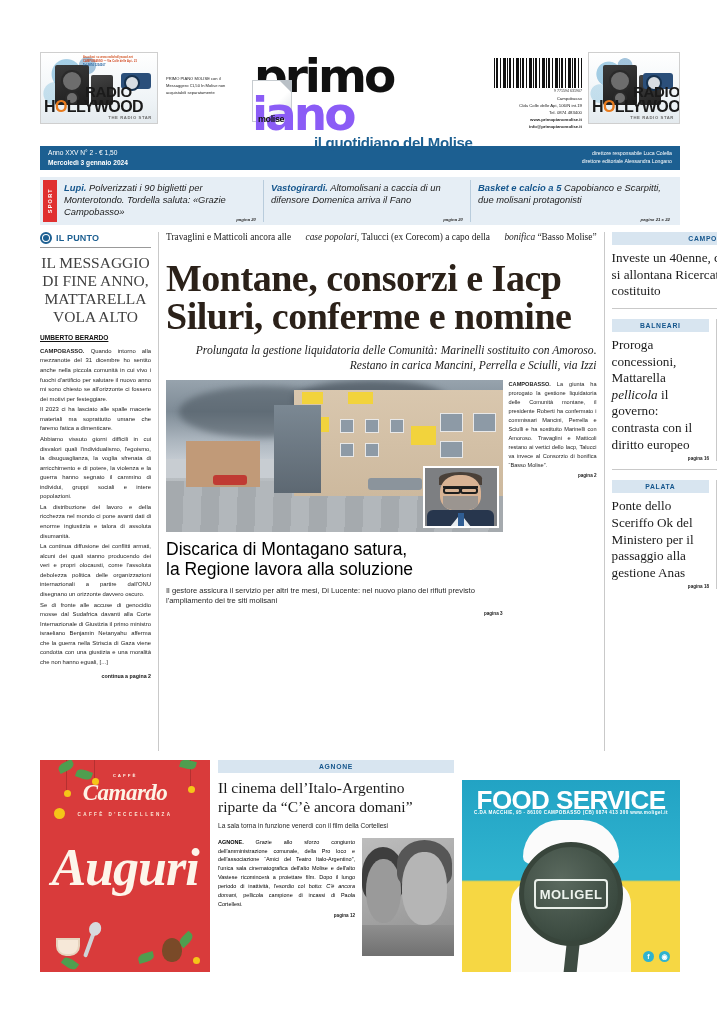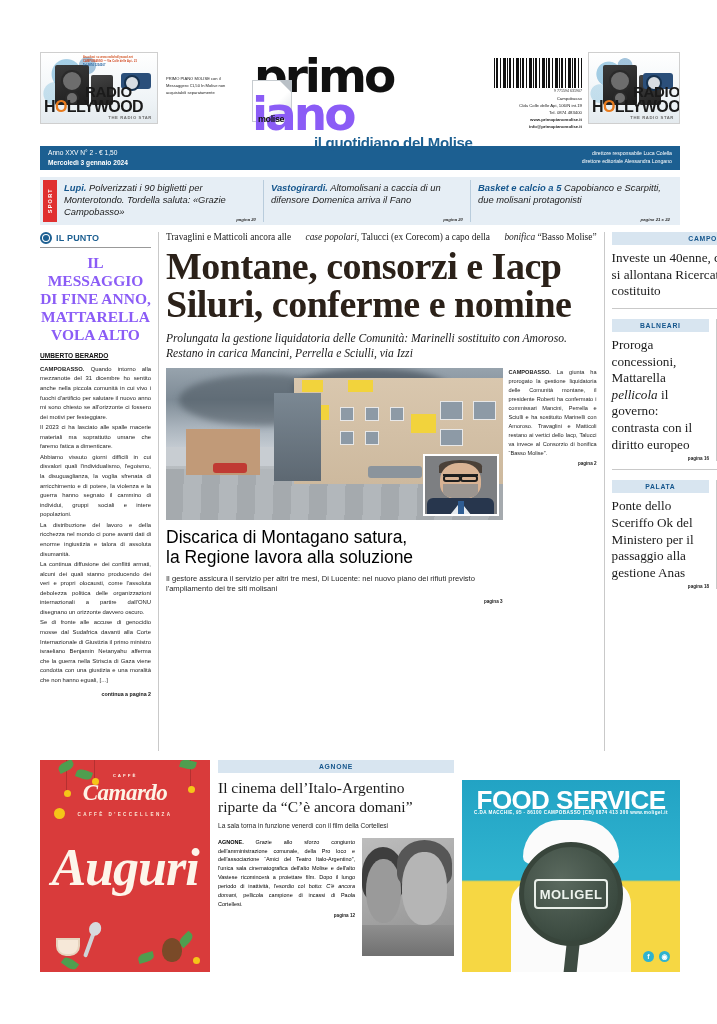--- a/index.html
+++ b/index.html
@@ -214,21 +214,21 @@
   }
   .punto-dot::after {
     content:''; position:absolute; left:1px; top:1px; width:6px; height:6px;
     border-radius:50%; background:#1c5f91;
   }
   .punto-label { font-size: 9px; font-weight: 800; color:#1c5f91; letter-spacing:.2px; }
   .punto-rule { border-top: 1px solid #999; margin: 3px 0 6px; }
   .punto-title {
     font-family: "Liberation Serif", serif;
     font-size: 15.5px; line-height: 1.16; text-align: center;
-    color: #8b5cf6; font-weight: 700;
+    color: #404040; font-weight: 400;
   }
   .punto-author {
     margin-top: 8px; font-size: 6.6px; font-weight: 800;
     text-decoration: underline; color: #111;
   }
   .punto-body {
     margin-top: 6px; font-size: 5.9px; line-height: 1.62;
     text-align: justify; color: #1d1d1d;
   }
   .punto-body p { margin-bottom: 1px; }
@@ -242,26 +242,26 @@
   .kicker {
     font-family:"Liberation Serif", serif;
     font-size: 9.4px; color: #1a1a1a; line-height: 1.2;
     white-space: nowrap;
   }
   .kicker i { font-style: italic; padding-left: 12px; }
   .headline {
     font-family:"Liberation Serif", serif;
     font-weight: 700; color: #2b2119;
     font-size: 38px; line-height: 1.0; letter-spacing: -0.5px;
-    margin-top: 4px;
+    margin-top: 16px;
   }
   .subhead {
     font-family:"Liberation Serif", serif;
     font-style: italic; font-size: 11.6px; line-height: 1.3;
-    color: #1a1a1a; margin-top: 8px;
+    color: #1a1a1a; margin-top: 8px; text-align: right;
   }
 
   .main-flex { display:flex; margin-top: 7px; }
   .main-photo-col { flex: 1 1 auto; padding-right: 6px; }
   .main-text-col { width: 88px; flex: 0 0 auto; }
 
   .photo {
     position: relative; overflow: hidden; background: #c8cdd2;
   }
   .photo-main { height: 152px; }

